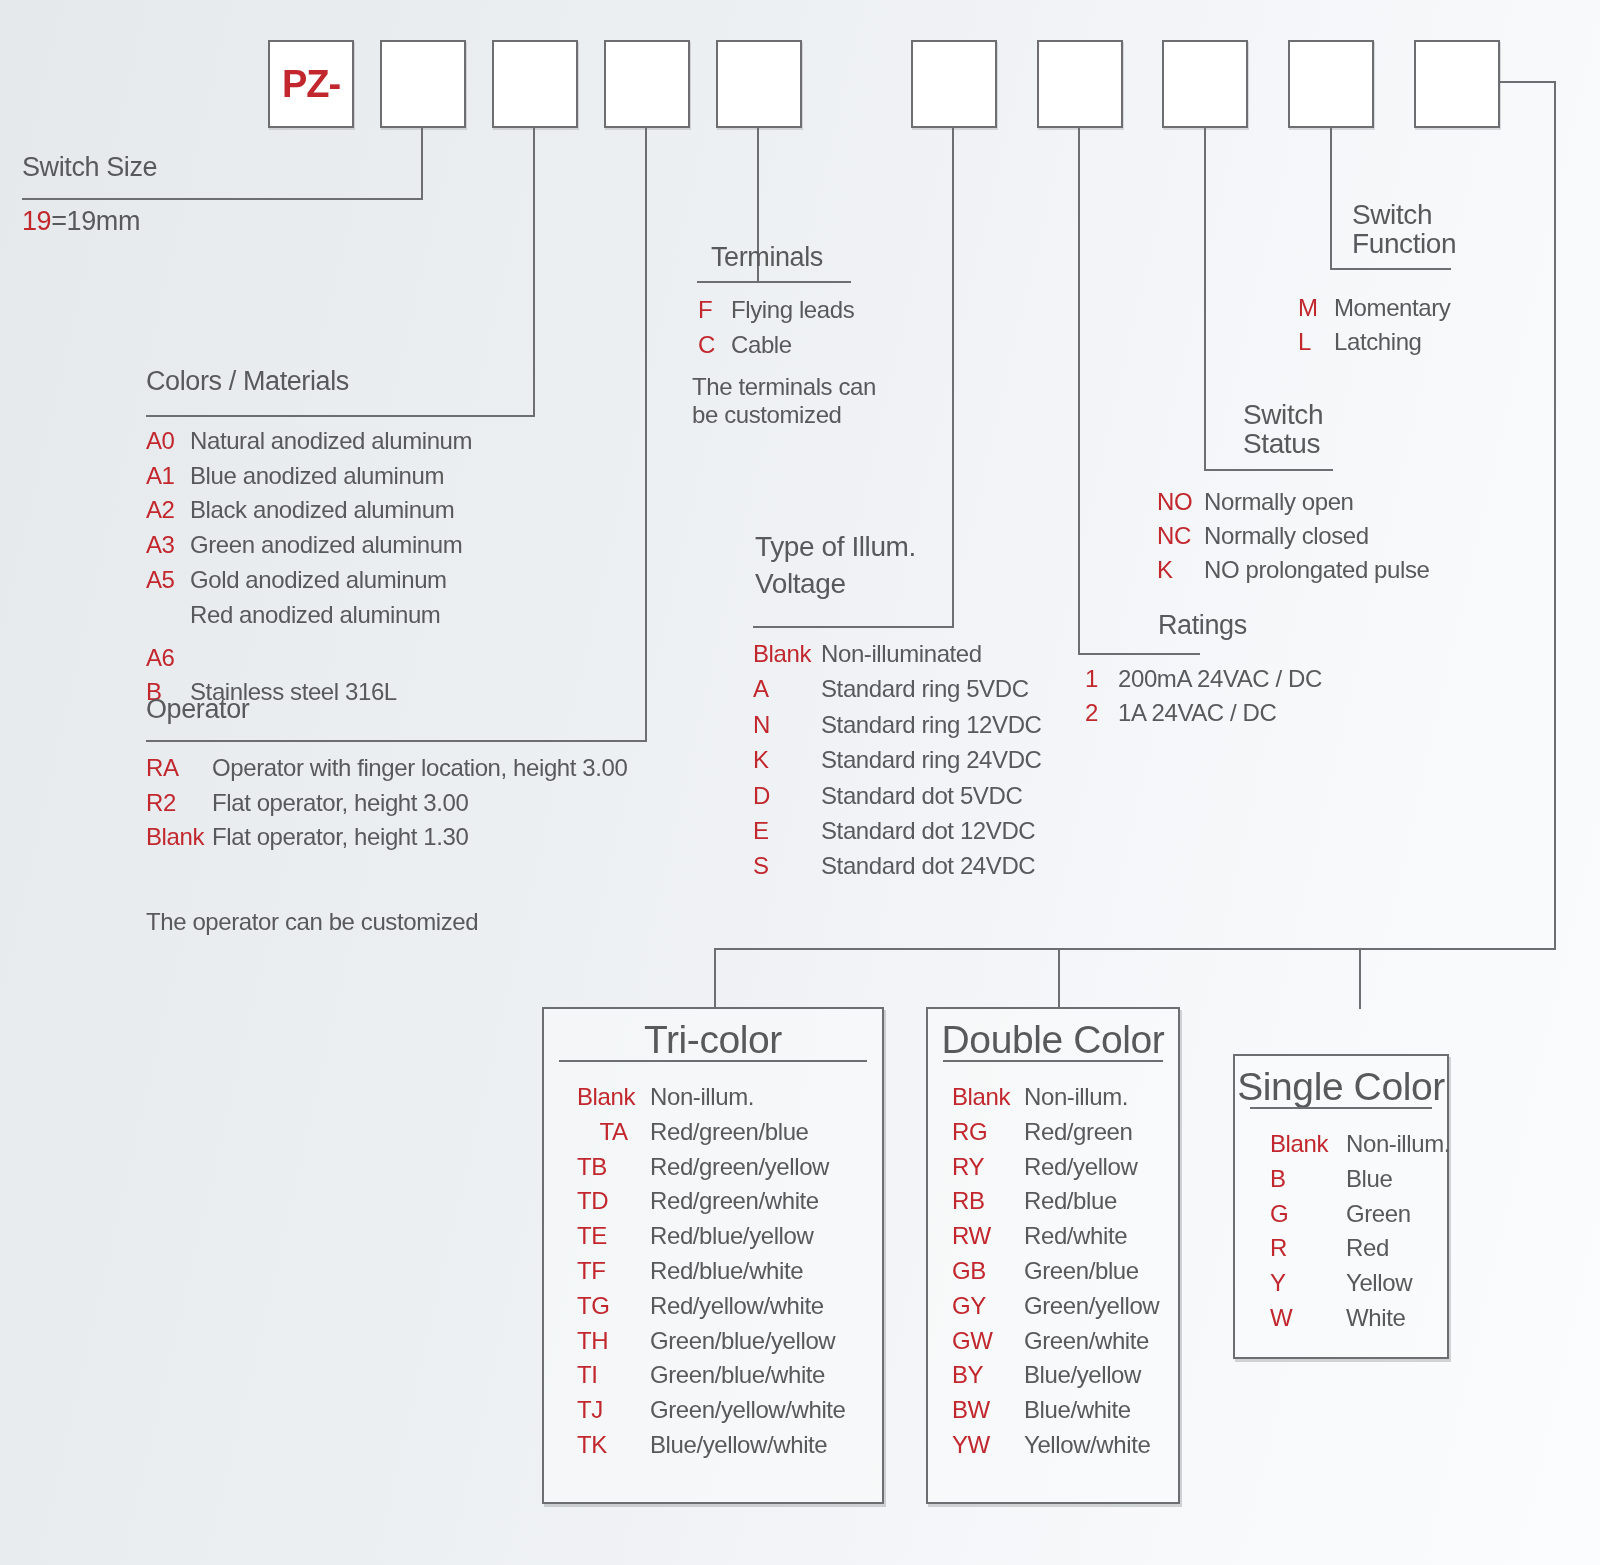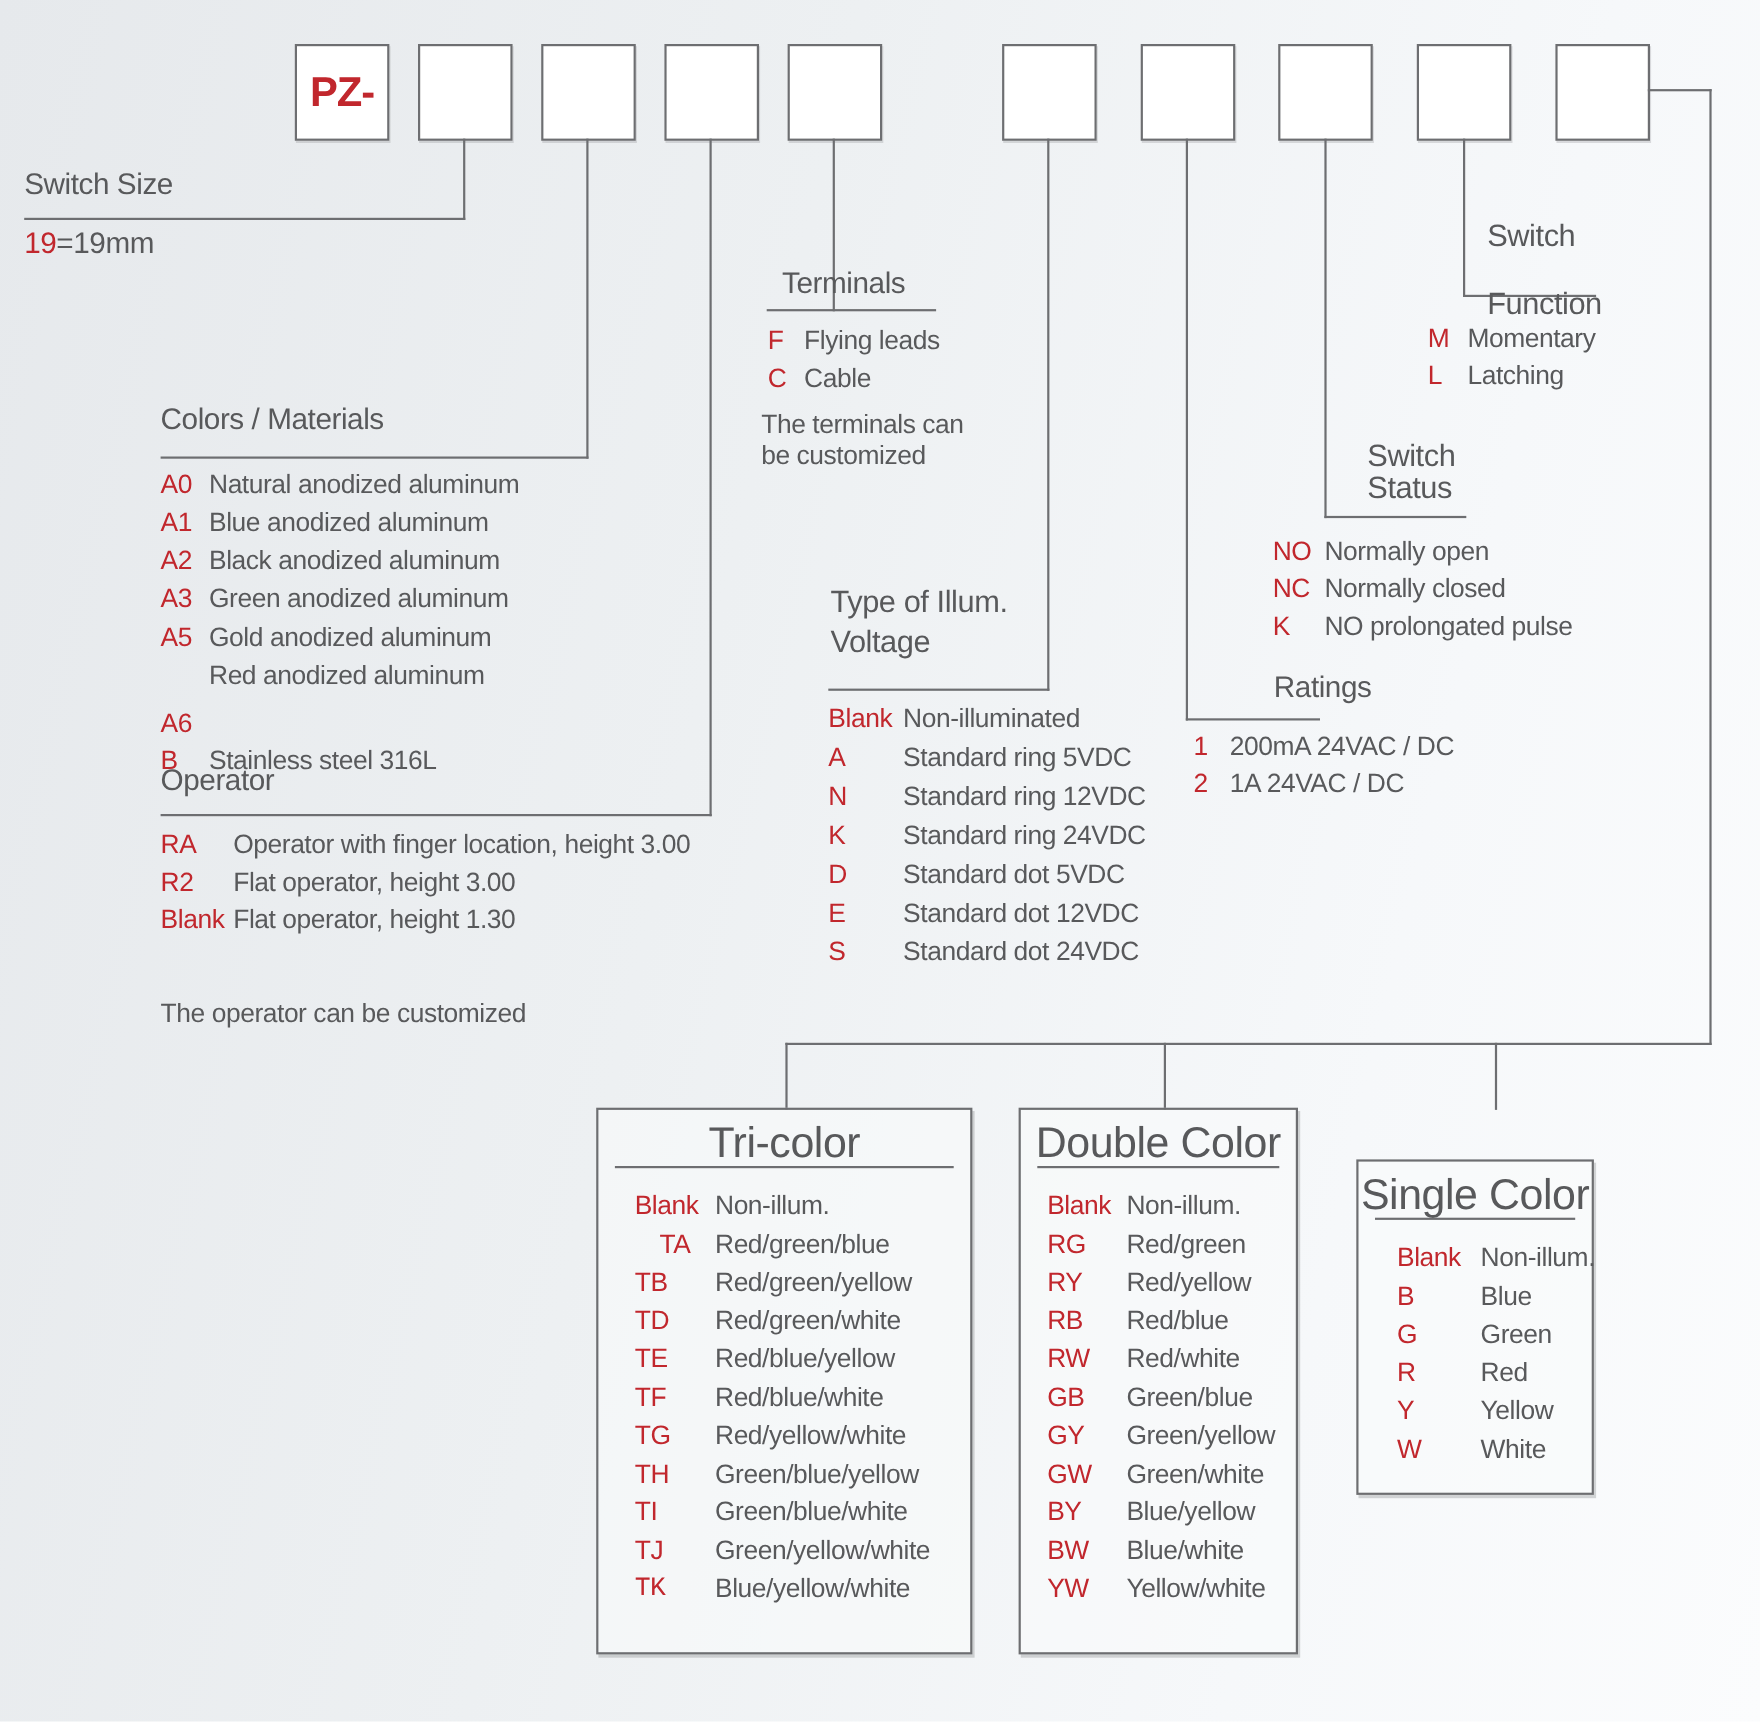--- a/index.html
+++ b/index.html
@@ -218,21 +218,21 @@
         <span class="code" style="width:47px;">NC</span>
         <span class="desc">Normally closed</span>
       </div>
     <div class="row">
         <span class="code" style="width:47px;">K</span>
         <span class="desc">NO prolongated pulse</span>
       </div>
   </div>
 
   <div class="t title2" style="left:1352px;top:199px;">Switch</div>
-  <div class="t title2" style="left:1352px;top:228px;margin-top:32px;">Function</div>
+  <div class="t title2" style="left:1352px;top:228px;">Function</div>
   <div class="body-rows" style="left:1298px;top:291px;line-height:34px;">
     <div class="row">
         <span class="code" style="width:36px;">M</span>
         <span class="desc">Momentary</span>
       </div>
     <div class="row">
         <span class="code" style="width:36px;">L</span>
         <span class="desc">Latching</span>
       </div>
   </div>
@@ -275,21 +275,21 @@
         </div>
       <div class="row">
           <span class="code" style="width:73px;">TI</span>
           <span class="desc">Green/blue/white</span>
         </div>
       <div class="row">
           <span class="code" style="width:73px;">TJ</span>
           <span class="desc">Green/yellow/white</span>
         </div>
       <div class="row">
-          <span class="code" style="width:73px;font-family:Liberation Mono, monospace;">TK</span>
+          <span class="code" style="width:73px;">TK</span>
           <span class="desc">Blue/yellow/white</span>
         </div>
     </div>
   </div>
 
   <div class="tbl" style="left:926px;top:1007px;width:254px;height:497px;">
     <div class="tbl-title">Double Color</div>
     <div class="tbl-underline"></div>
     <div class="tbl-rows" style="padding-left:24px;">
       <div class="row">

